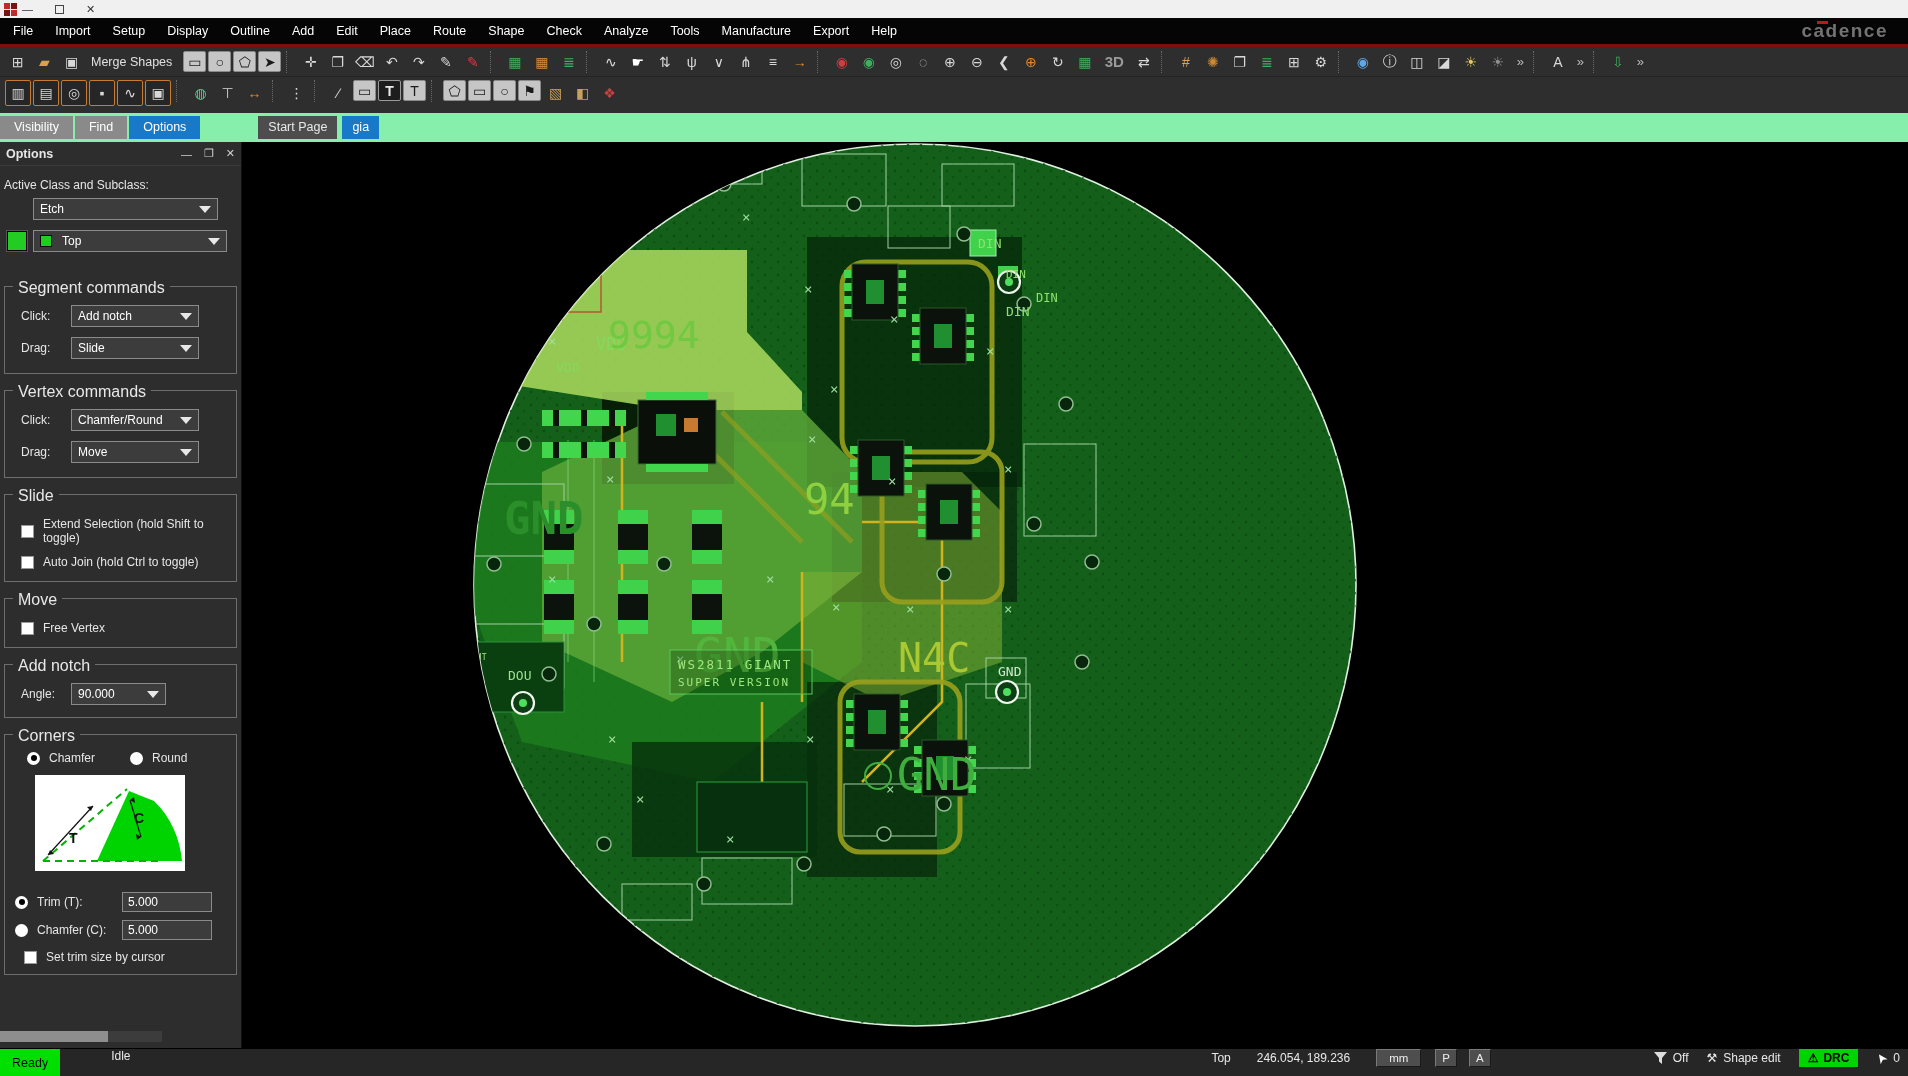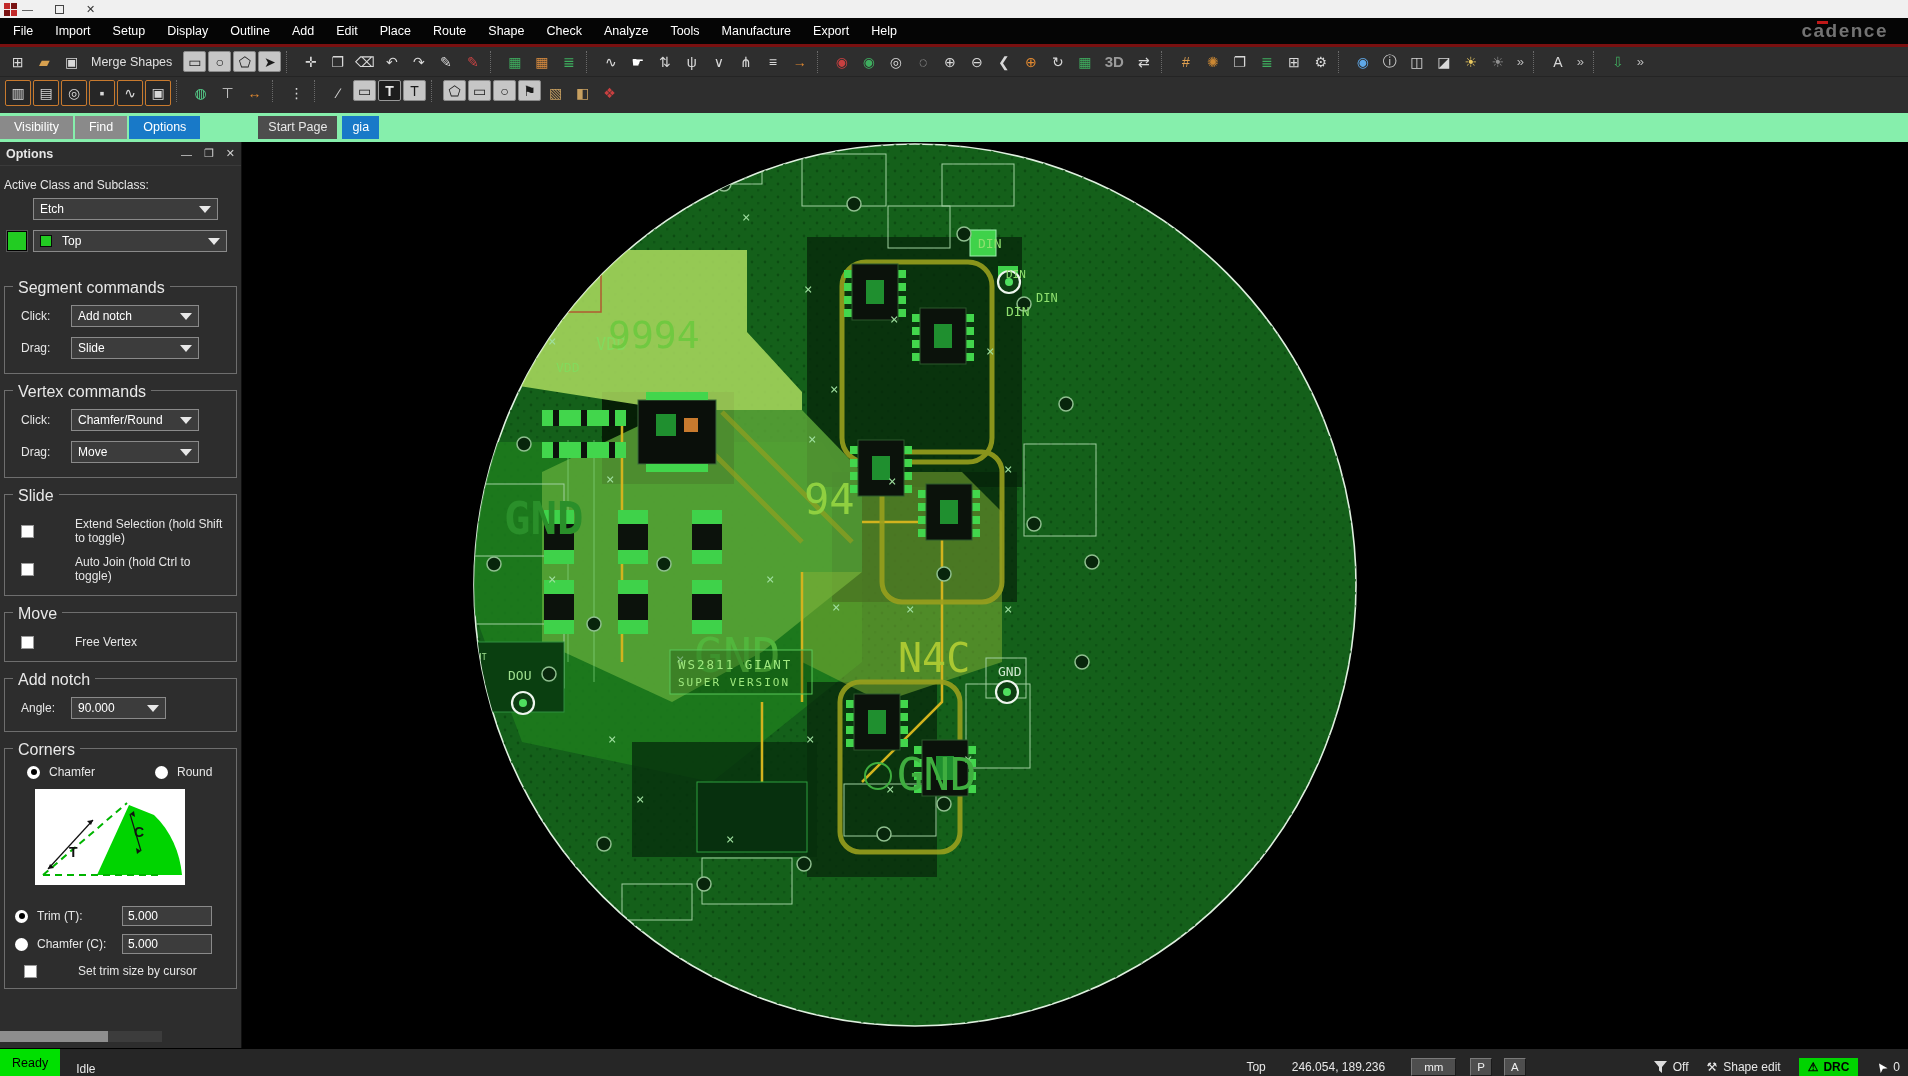--- a/index.html
+++ b/index.html
@@ -56,40 +56,40 @@
   .dd-class { margin-left:33px; width:185px; }
   .subclass-row { display:flex; align-items:center; margin-top:10px; }
   .swatch { width:20px; height:20px; background:#22cc22; border:1px solid #000; outline:1px solid #555; margin-left:7px; }
   .dd-subclass { margin-left:6px; width:194px; }
   .dd-swatch { width:12px; height:12px; background:#22cc22; border:1px solid #0a0a0a; margin-right:10px; }
   .grp { border:1px solid #6e6e6e; position:relative; margin:16px 4px 0; padding:12px 8px 10px; }
   .grp-title { position:absolute; top:-8px; left:8px; background:#2d2d2d; padding:0 5px; font-size:16px; color:#e8e8e8; }
   .cmd-row { display:flex; align-items:center; margin:6px 0 10px; }
   .cmd-row .lbl { width:58px; padding-left:8px; }
   .cmd-row .dd { width:128px; }
-  .chk-row { display:flex; align-items:center; margin:10px 0 10px 8px;gap:32px; }
+  .chk-row { display:flex; align-items:center; margin:10px 0 10px 8px; }
   .cb { width:13px; height:13px; background:#fff; border:1px solid #999; margin-right:9px; flex:0 0 auto; }
   .rb { width:13px; height:13px; background:#fff; border-radius:50%; margin-right:9px; flex:0 0 auto; position:relative; }
   .rb.sel::after { content:""; position:absolute; left:3.5px; top:3.5px; width:6px; height:6px; background:#000; border-radius:50%; }
-  .corner-radios { display:flex; margin:4px 0 8px 14px; gap:60px; }
+  .corner-radios { display:flex; margin:4px 0 8px 14px; gap:35px; }
   .corner-radios > div { display:flex; align-items:center; }
   .diagram { margin:2px 0 10px 22px; width:150px; height:96px; background:#fff; }
   .val-row { display:flex; align-items:center; margin:8px 0 8px 2px; }
   .val-row .lbl { width:107px; display:flex; align-items:center; }
   .txt { width:90px; height:20px; background:#3c3c3c; border:1px solid #8a8a8a; color:#fff; font-size:12px; padding:0 5px; font-family:"Liberation Sans",sans-serif; }
   .hscroll { position:absolute; left:0; bottom:6px; width:162px; height:11px; background:#3c3c3c; }
   .hscroll .thumb { width:108px; height:11px; background:#8e8e8e; }
 
   
   .canvas { flex:1 1 auto; background:#000; position:relative; overflow:hidden; }
   .canvas svg { display:block; }
   .pcb-txt { font-family:"DejaVu Sans Mono", monospace; }
 
   
-  .statusbar { height:28px; background:#262626; border-top:1px solid #000; display:flex; align-items:flex-end; color:#e8e8e8; font-size:12px; flex:0 0 auto; }
+  .statusbar { height:28px; background:#262626; border-top:1px solid #000; display:flex; align-items:flex-start; color:#e8e8e8; font-size:12px; flex:0 0 auto;gap:35px; }
   .sb-ready { background:#00e000; color:#000; height:100%; display:flex; align-items:center; padding:0 12px; font-size:12.5px; }
   .sb-idle { margin-left:16px; }
   .sb-center { margin-left:auto; display:flex; align-items:center; gap:26px; }
   .sb-btn { background:#4e4e4e; border:1px solid #1a1a1a; border-top-color:#7a7a7a; border-left-color:#7a7a7a; color:#eee; font-size:11.5px; padding:2px 6px; cursor:default; }
   .sb-btn.wide { padding:2px 12px; }
   .sb-right { margin-left:128px; display:flex; align-items:center; gap:18px; margin-right:8px; }
   .sb-item { display:flex; align-items:center; gap:6px; }
   .drc-badge { background:#00d400; color:#000; font-weight:bold; padding:2px 9px; display:flex; align-items:center; gap:5px; font-size:12px; }
   .cursor-glyph { display:inline-block; transform:rotate(-125deg); font-size:13px; color:#fff; }
 </style>

